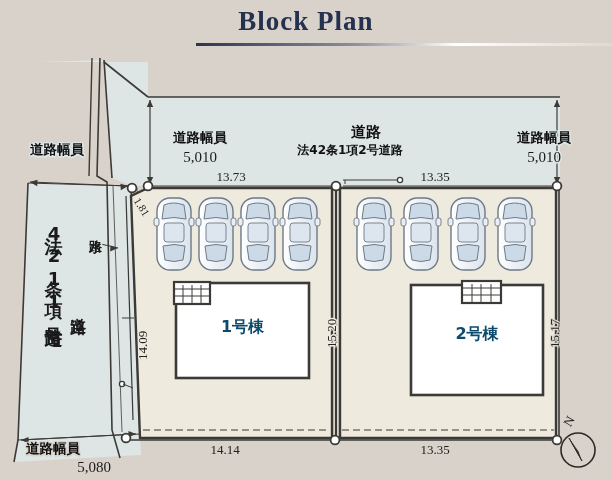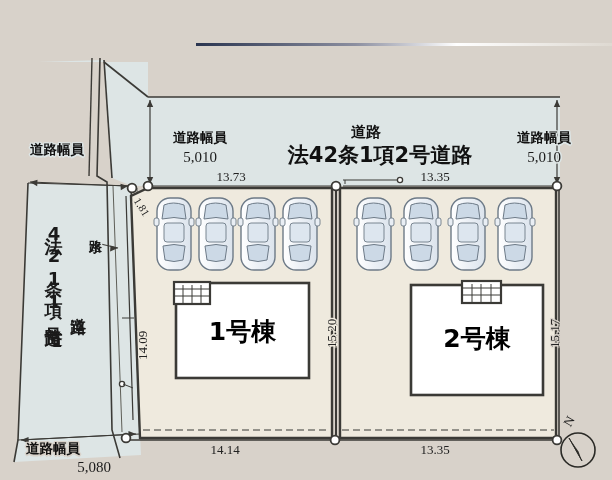--- a/index.html
+++ b/index.html
@@ -39,31 +39,32 @@
   .halo-g{text-shadow:
      1.5px 0 0 #dde5e5,-1.5px 0 0 #dde5e5,0 1.5px 0 #dde5e5,0 -1.5px 0 #dde5e5,
      1px 1px 0 #dde5e5,-1px 1px 0 #dde5e5,1px -1px 0 #dde5e5,-1px -1px 0 #dde5e5;}
   .halo-w{text-shadow:
      1.5px 0 0 #d8d2ca,-1.5px 0 0 #d8d2ca,0 1.5px 0 #d8d2ca,0 -1.5px 0 #d8d2ca,
      1px 1px 0 #d8d2ca,-1px 1px 0 #d8d2ca,1px -1px 0 #d8d2ca,-1px -1px 0 #d8d2ca;}
 
   .vtxt{writing-mode:vertical-rl;text-orientation:upright;}
   .rot90{transform:rotate(-90deg);transform-origin:left top;}
 
-  .bldg-name{font-size:25px;font-weight:700;color:#000000;
+  .bldg-name{font-size:16px;font-weight:700;color:#0c4a6e;
      font-family:"DejaVu Sans","Liberation Sans",sans-serif;}
   .dim{font-size:13px;color:#222;}
   .road-w{font-size:13.5px;color:#111;}
 </style>
 </head>
 <body>
 
 <div id="root">
 
   <div class="title-wrap">
+    <div class="title-text">Block Plan</div>
     <div class="title-rule"></div>
   </div>
 
   <svg class="plan" viewBox="0 0 612 480">
     <defs>
       <linearGradient id="carBody" x1="0" y1="0" x2="1" y2="0">
         <stop offset="0%" stop-color="#ffffff"></stop>
         <stop offset="45%" stop-color="#eef2f7"></stop>
         <stop offset="100%" stop-color="#dbe3ec"></stop>
       </linearGradient>
@@ -259,21 +260,21 @@
 
       <g transform="translate(578,450)">
         <circle cx="0" cy="0" r="17" fill="none" stroke="#2a2a26" stroke-width="1.6"></circle>
         <path d="M-9,-12 L4,11 L0.5,1.5 Z" fill="#2a2a26"></path>
         <path d="M-9,-12 L-3.5,-2.5 L4,11 Z" fill="#ffffff" stroke="#2a2a26" stroke-width="0.9"></path>
       </g>
     </g>
   </svg>
 
   <div class="lbl jp ctr road-w halo-g" style="left:266px;top:124px;width:200px;font-size:15px;">道路</div>
-  <div class="lbl jp ctr road-w halo-g" style="left:280px;top:144px;width:200px;font-size:21px;">法42条1項2号道路</div>
+  <div class="lbl jp ctr road-w halo-g" style="left:250px;top:144px;width:200px;font-size:12px;">法42条1項2号道路</div>
 
   <div class="lbl jp ctr road-w halo-g" style="left:152px;top:130px;width:96px;">道路幅員</div>
   <div class="lbl num ctr halo-g" style="left:152px;top:149px;width:96px;font-size:15px;">5,010</div>
 
   <div class="lbl jp ctr road-w halo-g" style="left:496px;top:130px;width:96px;">道路幅員</div>
   <div class="lbl num ctr halo-g" style="left:496px;top:149px;width:96px;font-size:15px;">5,010</div>
 
   <div class="lbl jp ctr road-w halo-g" style="left:2px;top:142px;width:110px;">道路幅員</div>
 
   <div class="lbl jp ctr road-w halo-w" style="left:0px;top:441px;width:106px;">道路幅員</div>

